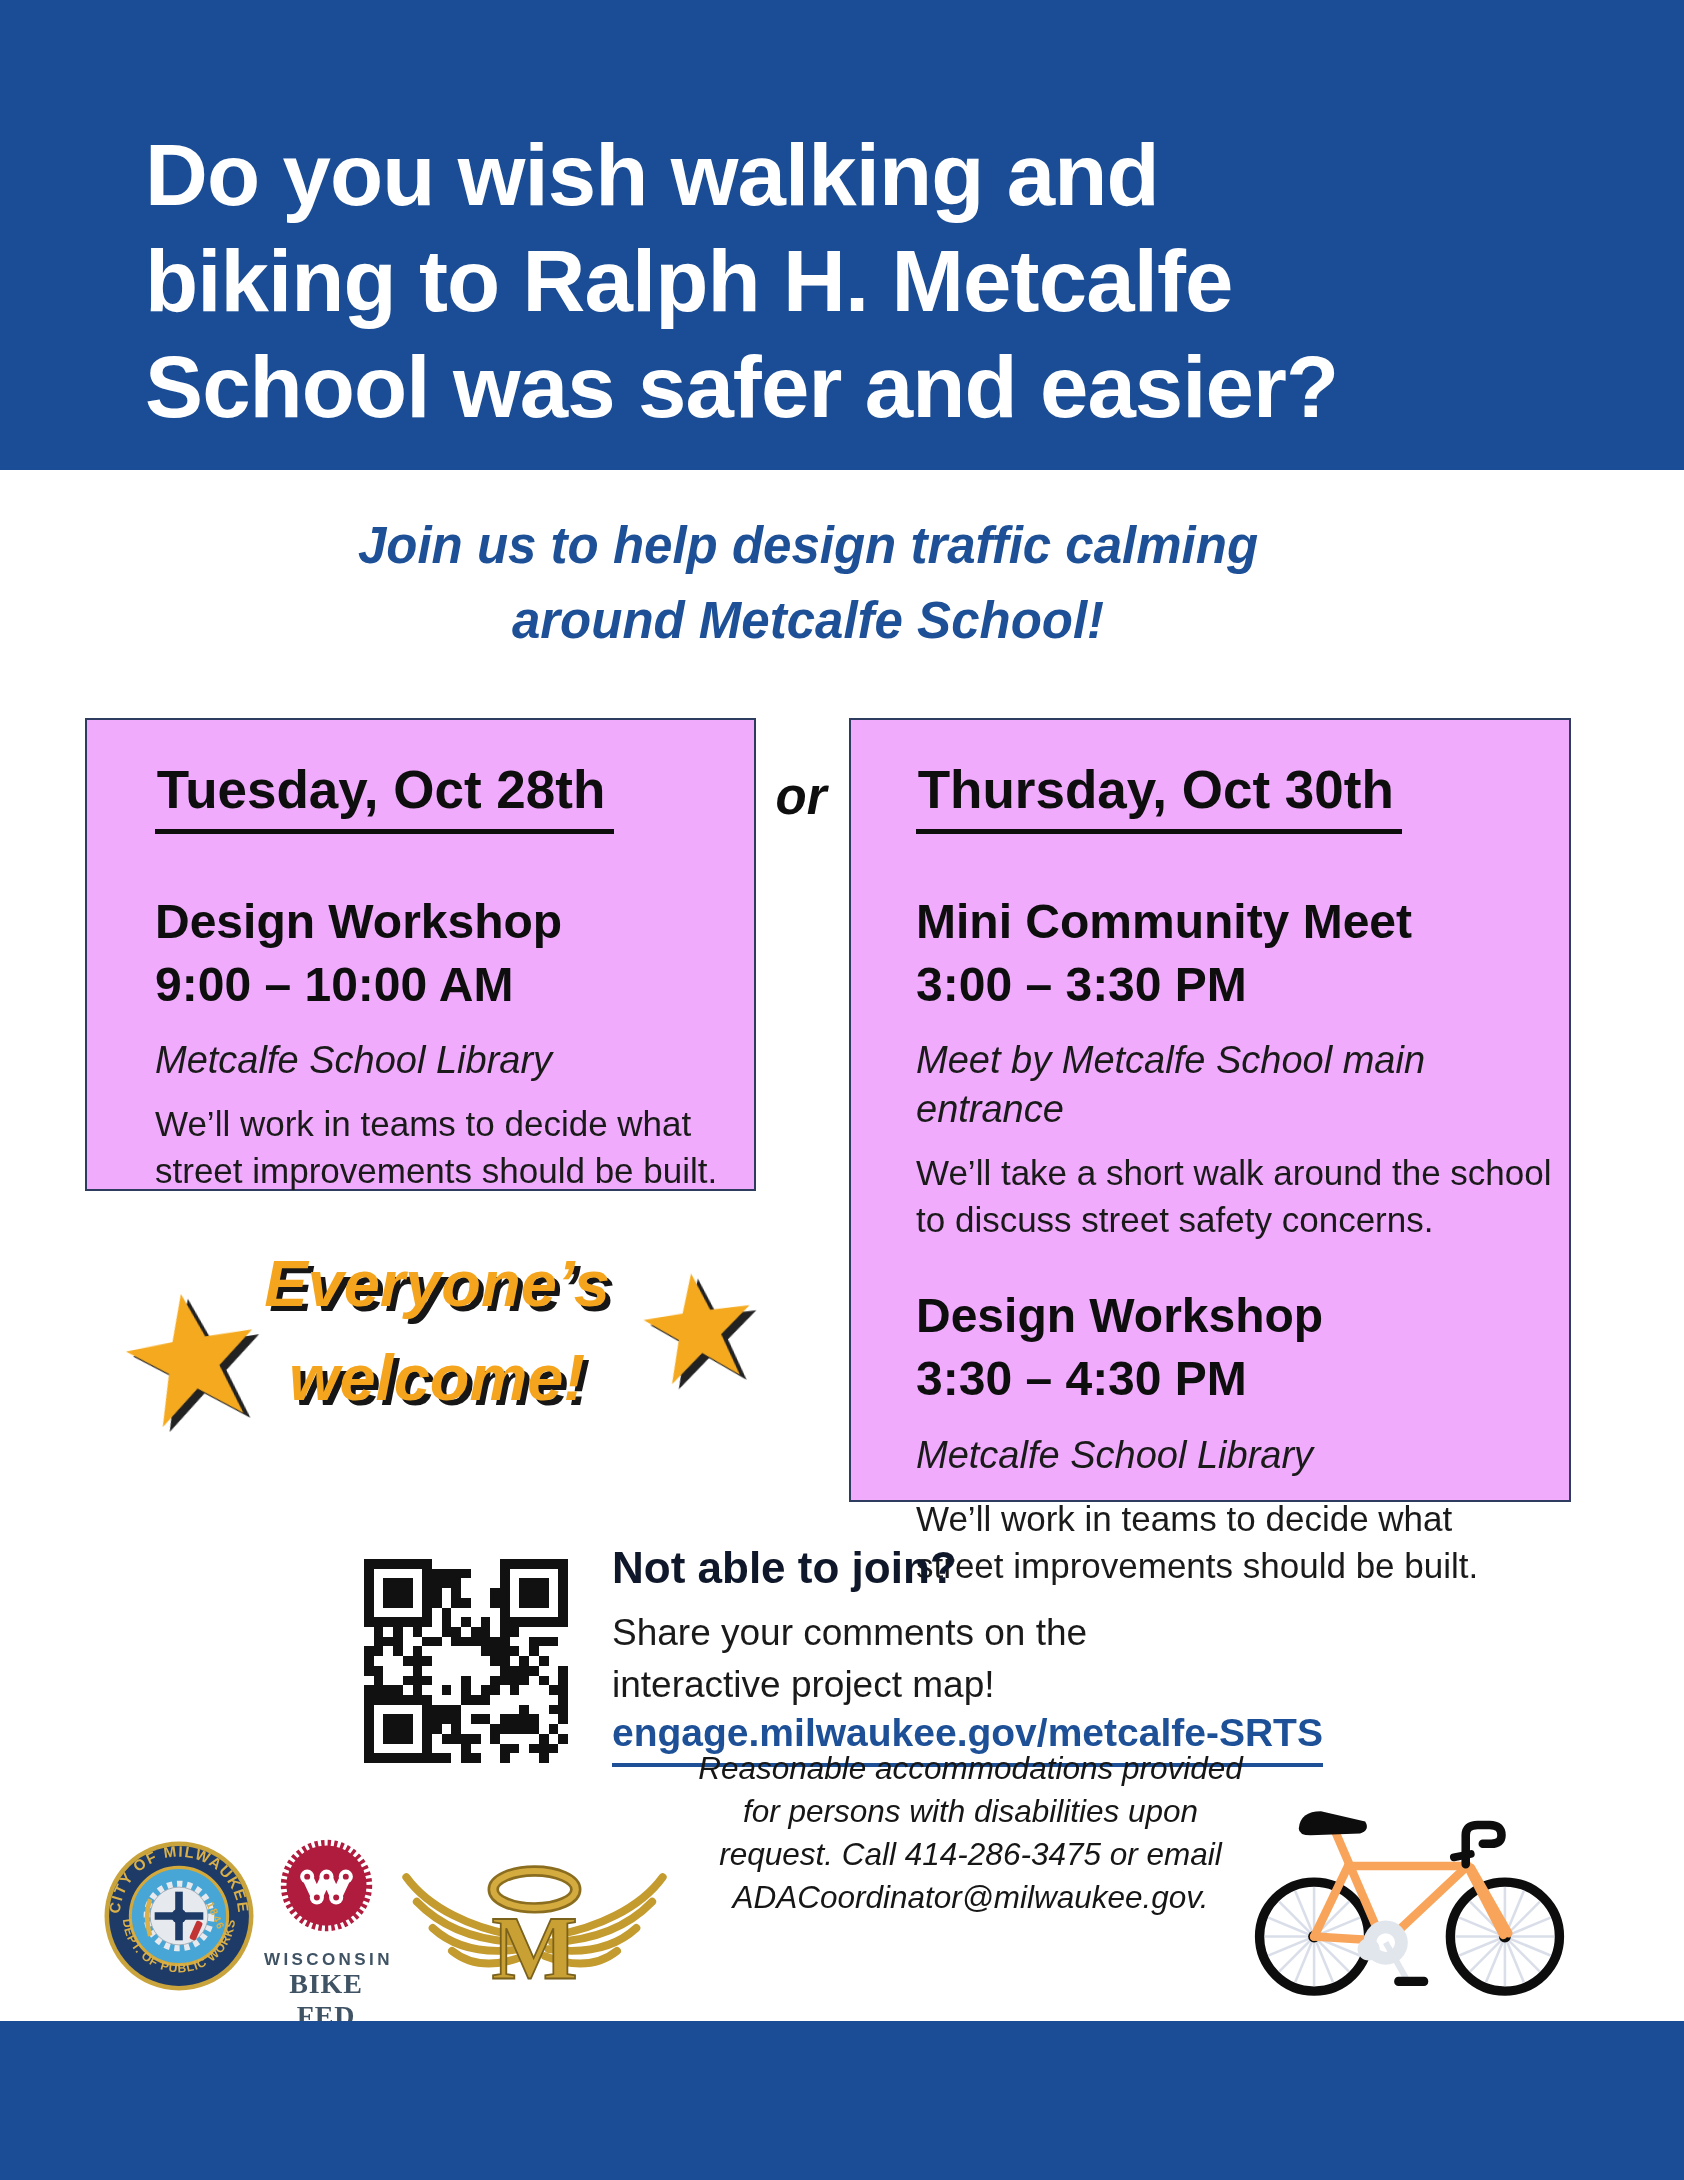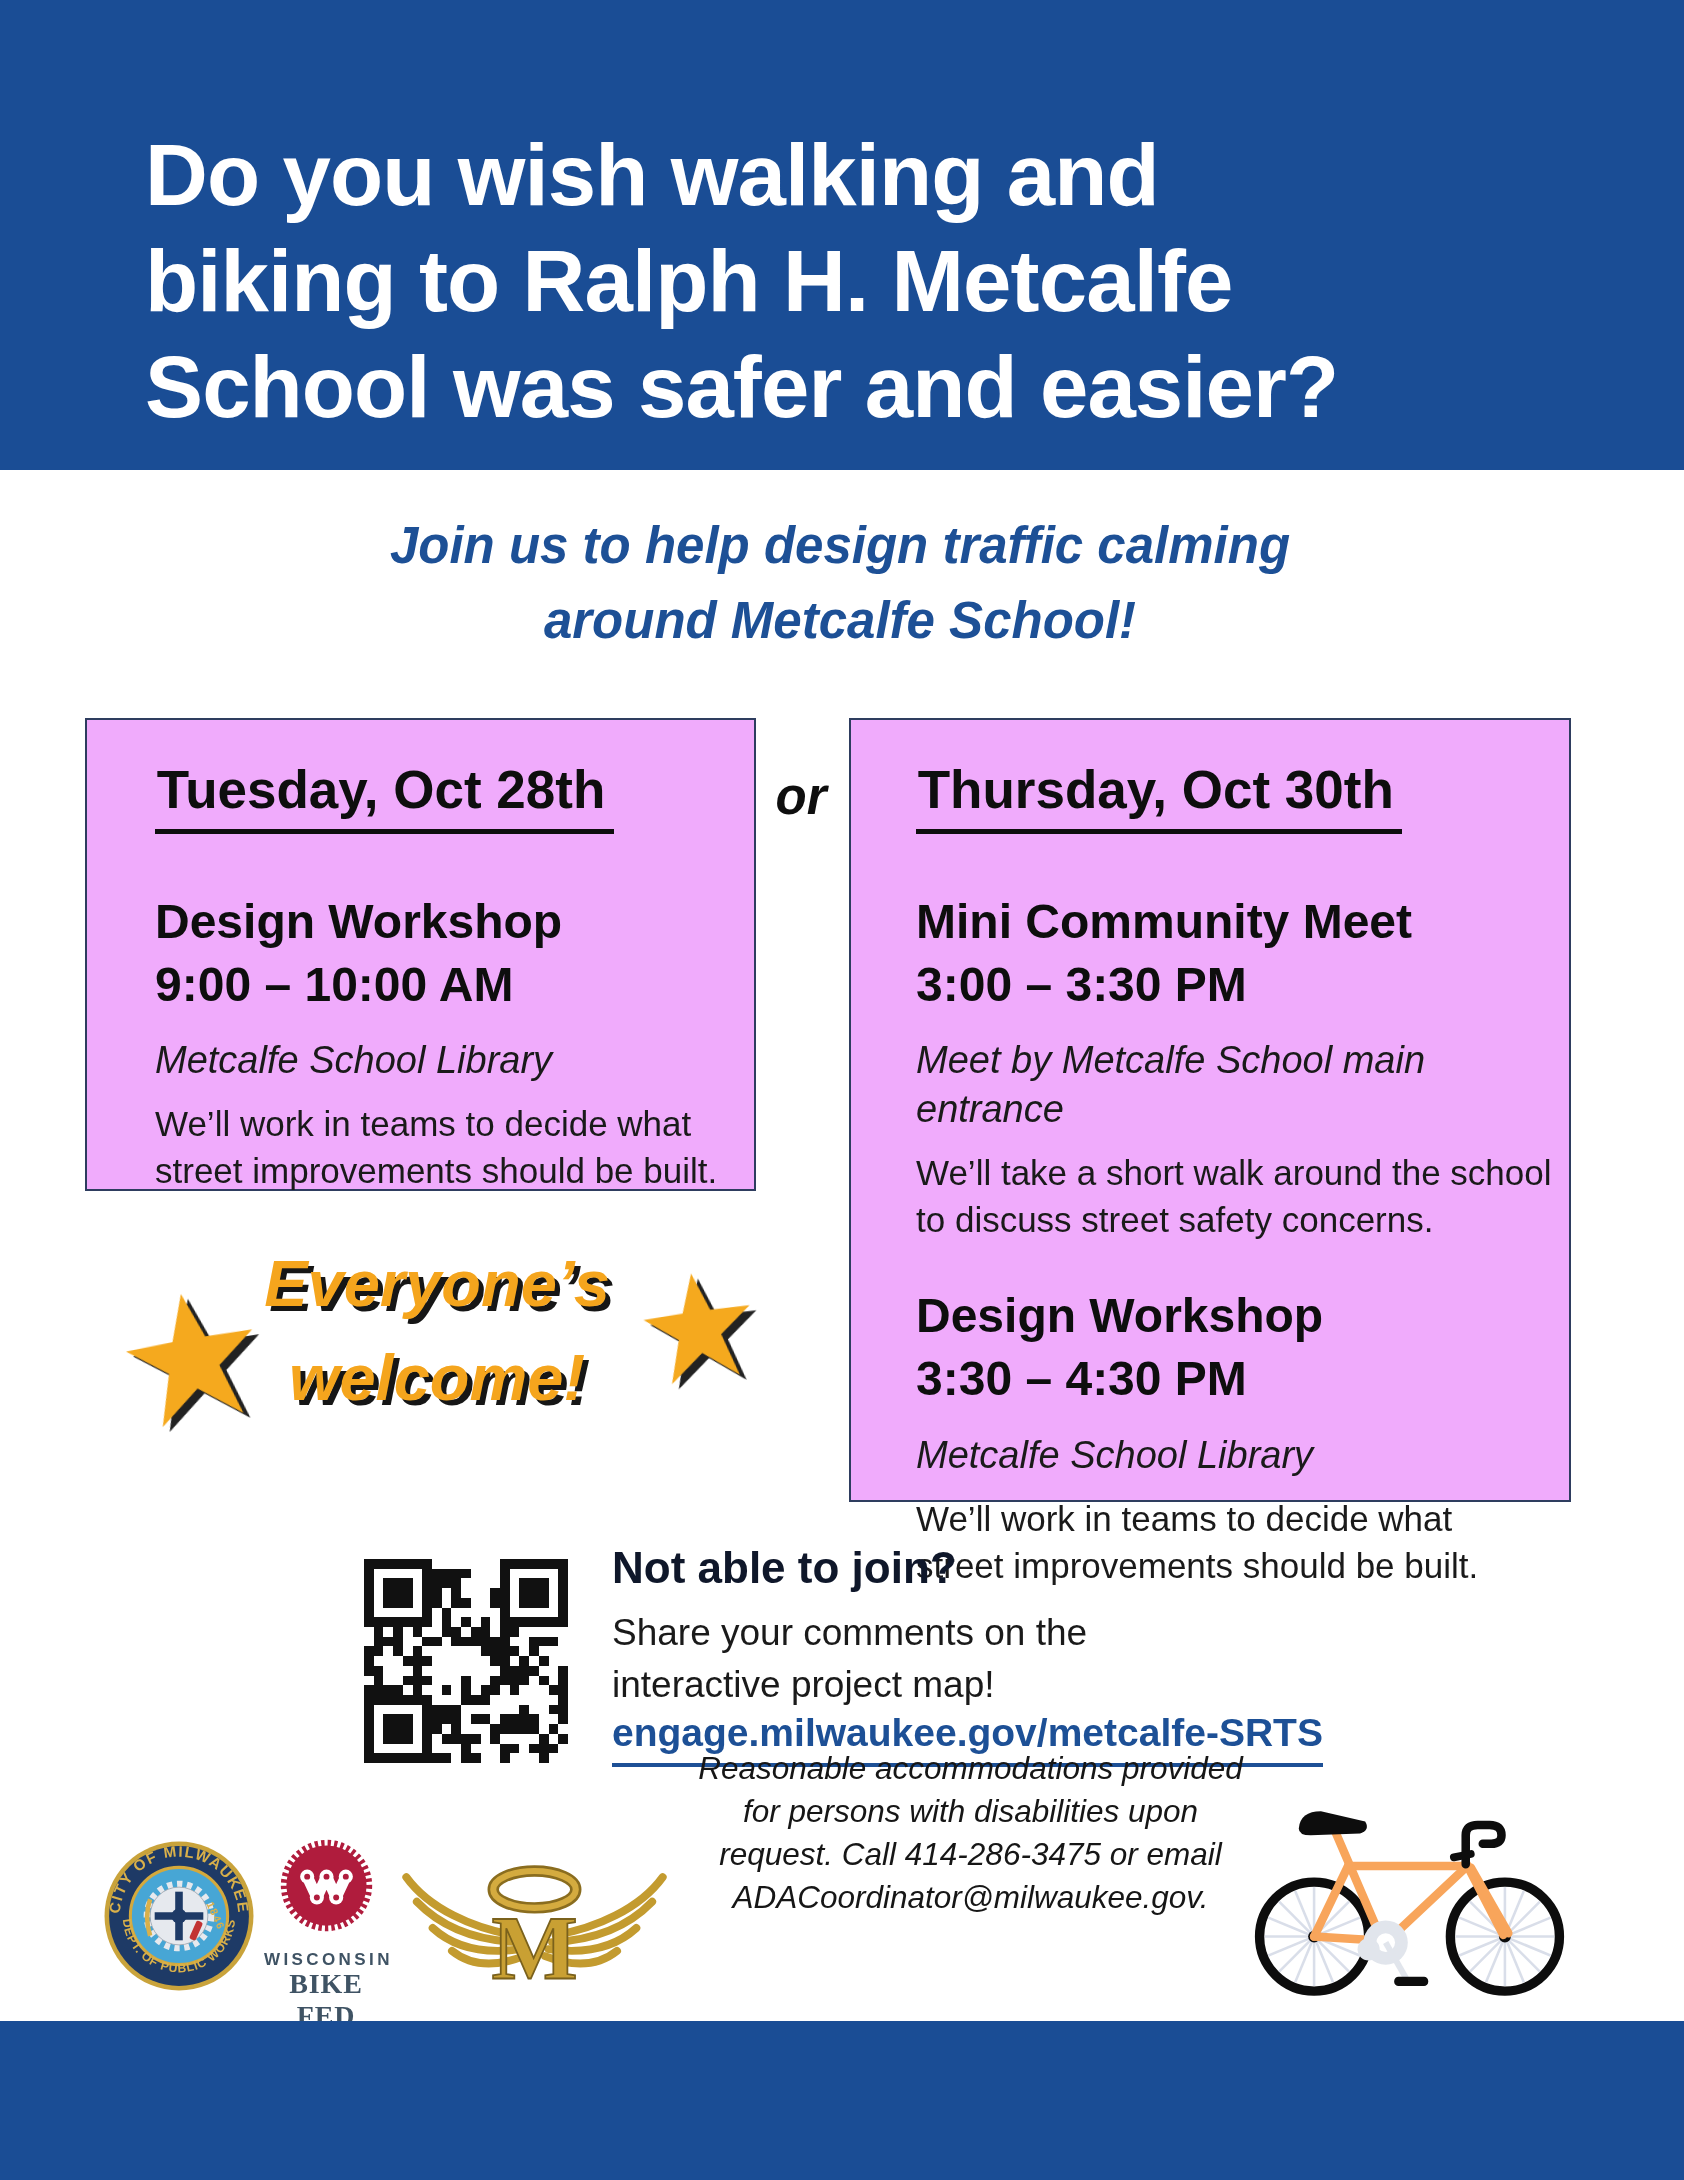--- a/index.html
+++ b/index.html
@@ -14,21 +14,21 @@
     left:0;top:0;width:1685px;height:470px;background:#1a4d95;
   }
   .header-title{
     left:145px;top:92px;width:1431px;
     color:#ffffff;font-weight:bold;font-size:87px;line-height:106px;letter-spacing:-0.9px;margin-top:30px;
   }
 
   
   .subtitle{
     left:0;top:508px;width:1616px;text-align:center;
-    color:#1d5096;font-style:italic;font-weight:bold;font-size:51px;line-height:75px;padding-left:32px;
+    color:#1d5096;font-style:italic;font-weight:bold;font-size:51px;line-height:75px;
   }
 
   
   .event-box{
     background:#f0abfc;border:2.6px solid #2e3d5f;box-sizing:border-box;
   }
   .box-left{left:85px;top:718px;width:671px;height:473px;padding:39px 0 0 68px;}
   .box-right{left:849px;top:718px;width:722px;height:784px;padding:39px 0 0 65px;}
   .event-date{
     display:inline-block;font-size:53px;font-weight:bold;color:#0e0e0e;

